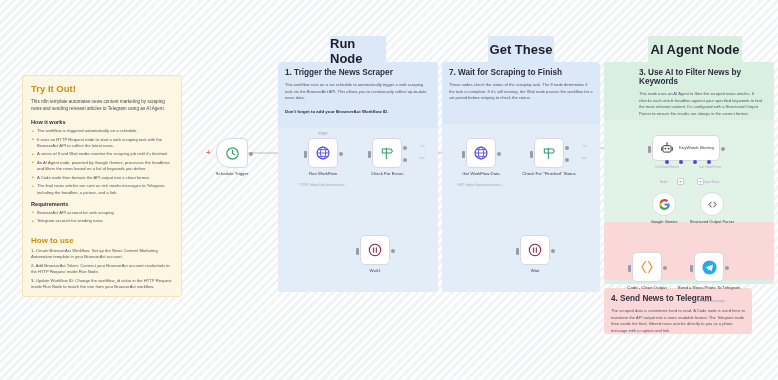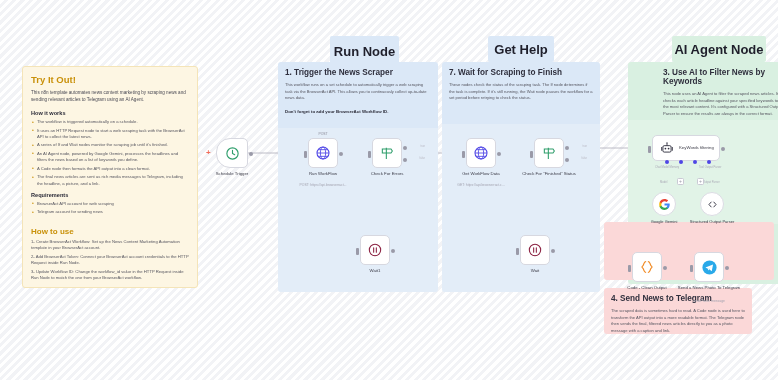--- a/index.html
+++ b/index.html
@@ -20,26 +20,26 @@
   }
 
   
   .sticky {
     position: absolute;
     border-radius: 3px;
     overflow: hidden;
   }
   .sticky-yellow { background: #fdf6e3; border: 1px solid #f4e4b8; }
   .sticky-blue   { background: #dbe8f7; }
-  .sticky-green  { background: #d9f0e1; margin-left: 24px; }
+  .sticky-green  { background: #d9f0e1; }
   .sticky-pink   { background: #fbd8d8; }
 
   
   #doc-panel {
-    left: 22px; top: 66px; width: 176px; height: 222px;
+    left: 22px; top: 75px; width: 160px; height: 222px;
     padding: 7px 8px 6px 8px;
   }
   #doc-panel .h1 {
     font-size: 9.5px; font-weight: bold; color: #c9910a;
     margin-bottom: 4px;
   }
   #doc-panel .lead {
     font-size: 4.6px; color: #4a4a55; line-height: 1.55;
     margin-bottom: 7px;
   }
@@ -82,21 +82,21 @@
     background: rgba(255,255,255,0.22);
   }
 
   
   .hdr {
     position: absolute;
     display: flex; align-items: center; justify-content: center;
     font-size: 13px; font-weight: bold; color: #1f1f2b;
     border-radius: 2px;
   }
-  #hdr-run    { left: 330px; top: 36px; width: 69px; height: 30px; }
+  #hdr-run    { left: 330px; top: 36px; width: 56px; height: 30px; }
   #hdr-get    { left: 488px; top: 36px; width: 66px; height: 26px; }
   #hdr-ai     { left: 648px; top: 36px; width: 94px; height: 26px; }
   #hdr-send   { left: 648px; top: 340px; width: 82px; height: 28px; }
 
   
   .node {
     position: absolute;
     width: 30px; height: 30px;
     background: #ffffff;
     border: 1px solid #d7d8e0;
@@ -277,21 +277,21 @@
     <div class="sec-head">
       <div class="t">4. Send News to Telegram</div>
       <div class="d">The scraped data is sometimes hard to read. A Code node is used here to transform the API output into a more readable format. The Telegram node then sends the final, filtered news articles directly to you as a photo message with a caption and link.</div>
     </div>
   </div>
 
   <div class="sticky sticky-blue hdr" id="hdr-run">
     <span>Run Node</span>
   </div>
   <div class="sticky sticky-blue hdr" id="hdr-get">
-    <span>Get Help</span>
+    <span>Get These</span>
   </div>
   <div class="sticky sticky-green hdr" id="hdr-ai">
     <span>AI Agent Node</span>
   </div>
 
   <div class="plus-marker" style="left:206px;top:149px;">+</div>
 
   <div class="node trigger" style="left:216px;top:138px;">
     <svg width="15" height="15" viewBox="0 0 24 24">
       <circle cx="12" cy="12" r="9" fill="none" stroke="#2e9e6b" stroke-width="1.8"></circle>

